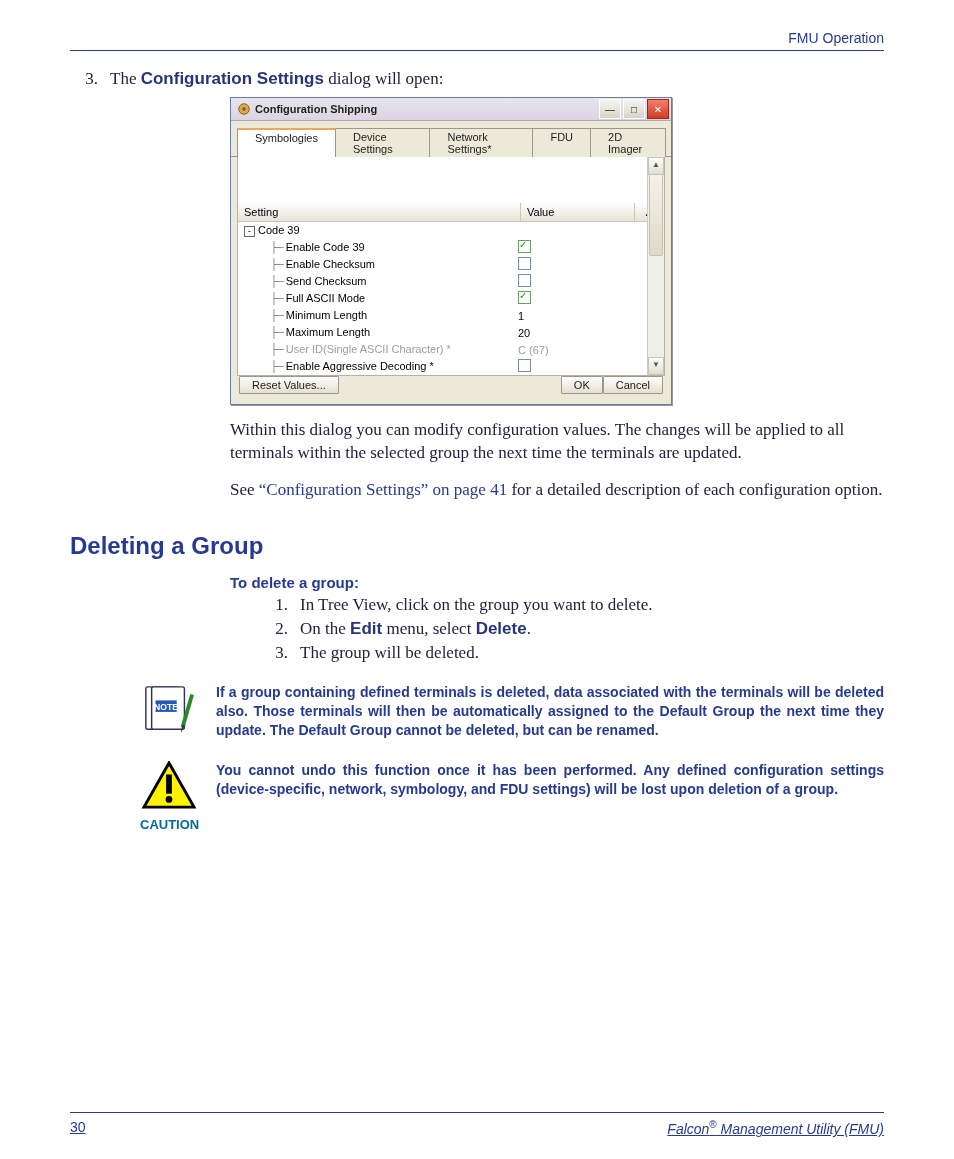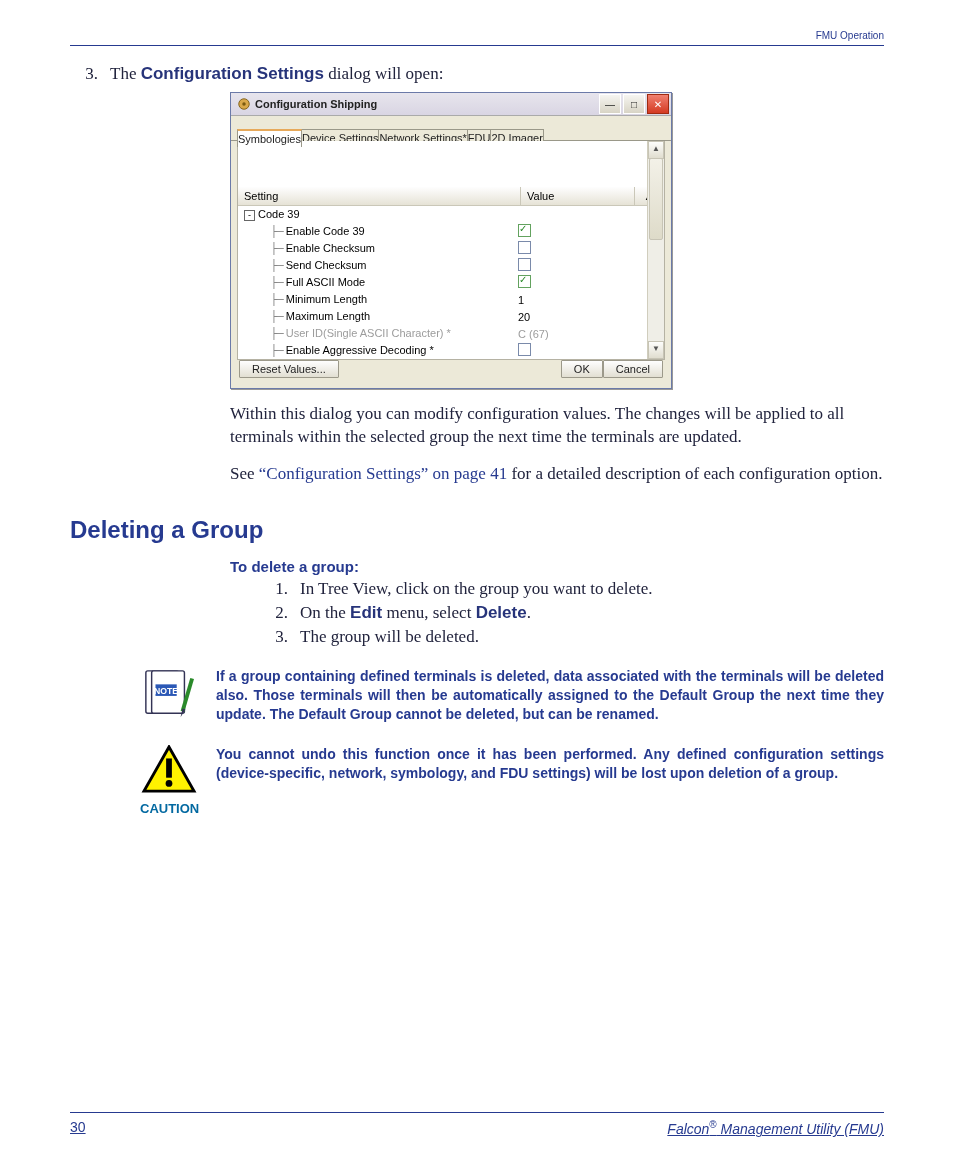--- a/index.html
+++ b/index.html
@@ -12,21 +12,21 @@
     width: 954px;
     height: 1159px;
     box-sizing: border-box;
     padding: 30px 70px 30px 70px;
     position: relative;
   }
   .hdr {
     text-align: right;
     color: #263a90;
     font-family: Verdana, Arial, sans-serif;
-    font-size: 10px;
+    font-size: 14px;
     padding-bottom: 4px;
   }
   .rule {
     border: none;
     border-top: 1.5px solid #263a90;
     margin: 0 0 18px 0;
   }
   .indent-main { margin-left: 160px; }
   .step {
     display: flex;
@@ -129,25 +129,25 @@
     background:#ece9d8;
     padding: 6px 6px 0 6px;
     display:flex;
     gap:0;
     border-bottom:1px solid #9a9889;
   }
   .tab {
     background:#ece9d8;
     border:1px solid #9a9889;
     border-bottom:none;
-    padding:2px 0;
+    padding:2px 17px;
     font-size:11px;
     margin-right:-1px;
     position:relative;
-    top:7px;
+    top:1px;
     color:#222;
   }
   .tab.active {
     background:#fff;
     border-top:2px solid #e7a95a;
     z-index:2;
   }
   .treearea {
     background:#fff;
     margin:0 6px;

